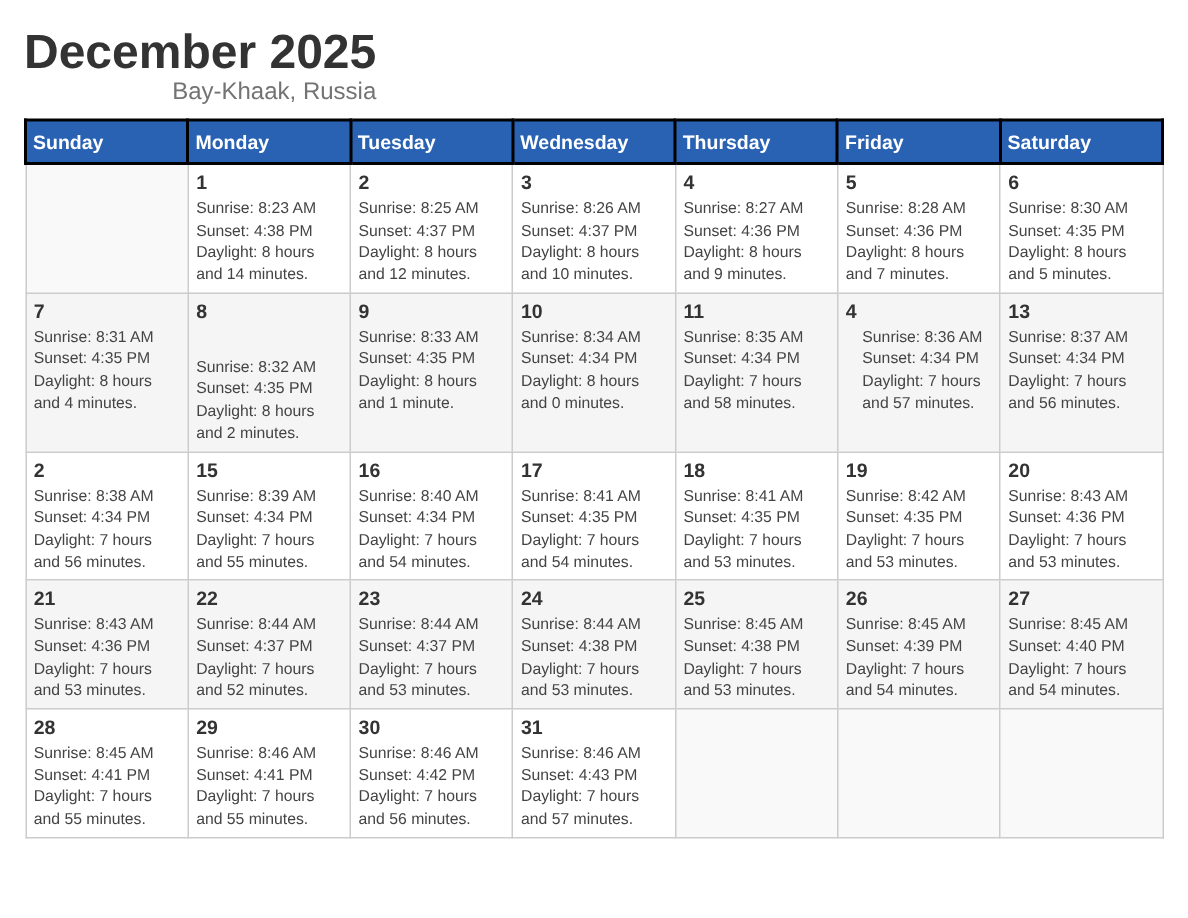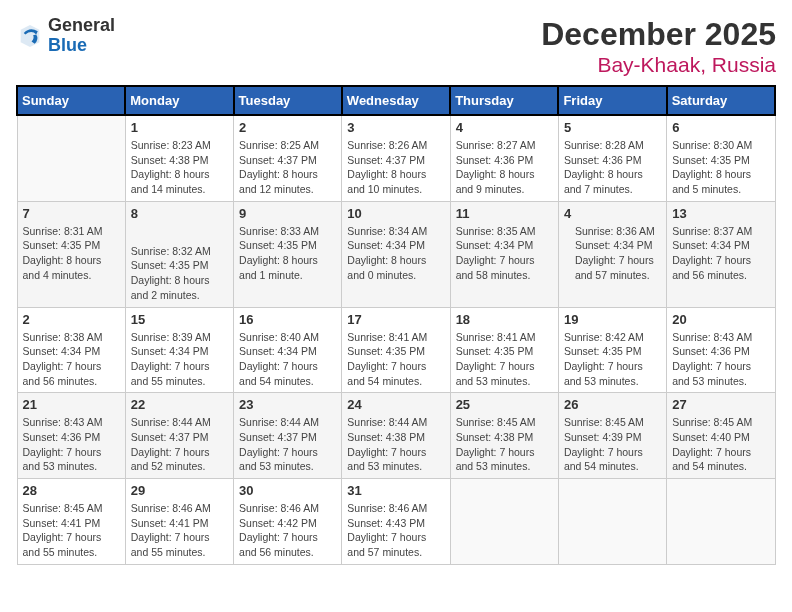--- a/index.html
+++ b/index.html
@@ -34,22 +34,22 @@
     }
     .title-block {
       text-align: right;
     }
     .month-title {
       font-size: 32px;
       font-weight: bold;
       color: #333;
     }
     .location {
-      font-size: 21px;
-      color: #be185d;
+      font-size: 16px;
+      color: #737373;
     }
     .calendar {
       width: 100%;
       border-collapse: collapse;
       font-size: 11px;
     }
     .calendar th {
       background: #2962b3;
       color: #fff;
       padding: 6px 4px;
@@ -81,31 +81,20 @@
       background: #f9f9f9;
     }
     .row-shaded td {
       background: #f5f5f5;
     }
   </style>
 </head>
 <body>
 
 <div class="header">
-  <div class="logo">
-    <svg class="logo-icon" viewBox="0 0 36 36">
-      <path d="M18 4 L30 10 L30 26 L18 32 L6 26 L6 10 Z" fill="#1a6bb5" opacity="0.15"></path>
-      <path d="M10 14 Q18 6 28 12 L26 16 Q20 10 12 16 Z" fill="#1a6bb5"></path>
-      <path d="M26 16 Q30 22 24 28 L20 25 Q24 21 22 17 Z" fill="#1a6bb5"></path>
-    </svg>
-    <div class="logo-text">
-      <span class="logo-general">General</span><br>
-      <span class="logo-blue">Blue</span>
-    </div>
-  </div>
   <div class="title-block">
     <div class="month-title">December 2025</div>
     <div class="location">Bay-Khaak, Russia</div>
   </div>
 </div>
 
 <table class="calendar">
   <thead>
     <tr>
     <th>Sunday</th>

